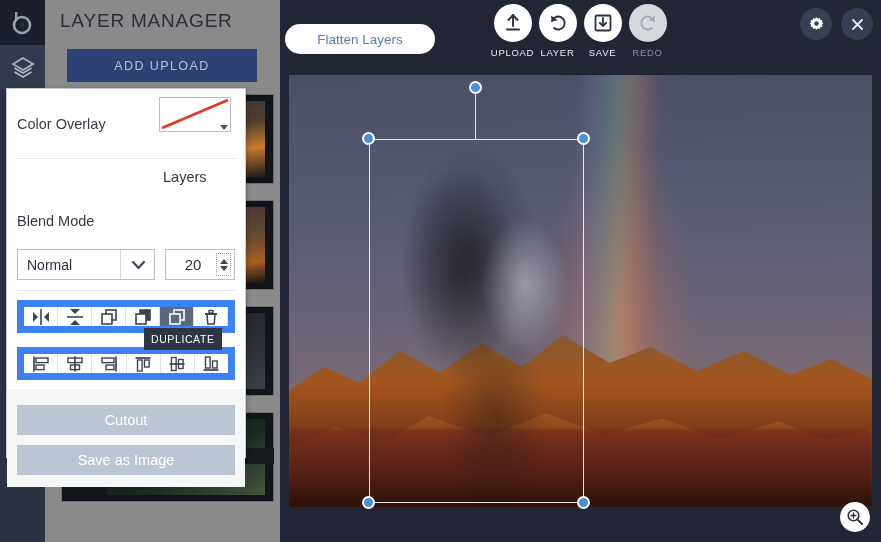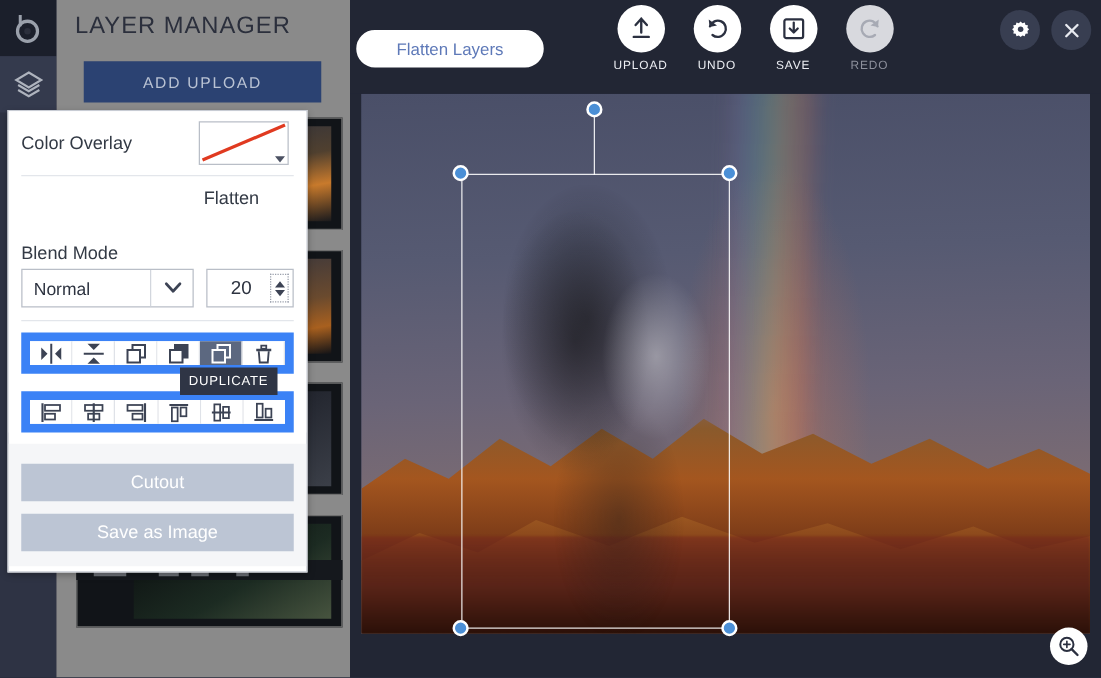--- a/index.html
+++ b/index.html
@@ -107,21 +107,21 @@
     transform: translateY(-50%);
     width: 21px; height: 21px;
     border: 1.6px solid #ffffff; border-radius: 50%;
     display: flex; align-items: center; justify-content: center;
     cursor: pointer;
   }
   .lp-body { padding: 0 10px; background:#ffffff; }
 
   .row-overlay {
     position: relative;
-    height: 52px;
+    height: 70px;
     border-bottom: 1px solid #e3e6eb;
     display: flex; align-items: center;
   }
   .row-overlay .lbl { font-size: 14.5px; color: #333a45; }
   .swatch {
     position: absolute; right: 4px; top: 8px;
     width: 72px; height: 35px;
     background: #ffffff;
     border: 1px solid #b9bec7;
     cursor: pointer;
@@ -131,21 +131,21 @@
     width: 0; height: 0;
     border-left: 4px solid transparent;
     border-right: 4px solid transparent;
     border-top: 5px solid #4b5162;
   }
 
   .row-blend { padding-top: 10px; padding-bottom: 10px; border-bottom: 1px solid #e3e6eb; }
   .blend-labels { display: flex; }
   .blend-labels .l1 { width: 146px; font-size: 14.5px; color: #333a45; margin-top: 44px; }
   .blend-labels .l2 { font-size: 14.5px; color: #333a45; }
-  .blend-controls { display: flex; margin-top: 4px; }
+  .blend-controls { display: flex; margin-top: 20px; }
   .select-wrap {
     position: relative;
     width: 146px; height: 31px;
     border: 1px solid #b9bec7; background: #fff;
     display: flex; align-items: center;
     cursor: pointer;
   }
   .select-wrap .val { margin-left: 9px; font-size: 14px; color: #2d3340; }
   .select-wrap .divider {
     position: absolute; right: 33px; top: 0; bottom: 0;
@@ -219,21 +219,21 @@
   .flatten-btn {
     position: absolute; left: 5px; top: 24px;
     width: 150px; height: 30px;
     border: 2px solid #ffffff; border-radius: 15px;
     background: #ffffff;
     color: #5e79b8;
     font-size: 13.5px;
     display: flex; align-items: center; justify-content: center;
     cursor: pointer;
   }
-  .tb-group { position: absolute; left: 210px; top: 4px; display: flex; gap: 16px; }
+  .tb-group { position: absolute; left: 210px; top: 4px; display: flex; }
   .tb-item {
     width: 45px;
     display: flex; flex-direction: column; align-items: center;
     cursor: pointer;
   }
   .tb-circle {
     width: 38px; height: 38px; border-radius: 50%;
     background: #ffffff;
     display: flex; align-items: center; justify-content: center;
   }
@@ -421,21 +421,21 @@
           <svg width="70" height="33" viewBox="0 0 70 33">
             <line x1="2" y1="30" x2="68" y2="2" stroke="#e03a20" stroke-width="2.6"></line>
           </svg>
           <span class="caret"></span>
         </div>
       </div>
 
       <div class="row-blend">
         <div class="blend-labels">
           <span class="l1">Blend Mode</span>
-          <span class="l2">Flatten</span>
+          <span class="l2">Layers</span>
         </div>
         <div class="blend-controls">
           <div class="select-wrap">
             <span class="val">Normal</span>
             <span class="divider"></span>
             <span class="chev">
               <svg width="15" height="10" viewBox="0 0 15 10">
                 <path d="M2 2 L7.5 8 L13 2" fill="none" stroke="#3c4354" stroke-width="2.1" stroke-linecap="round" stroke-linejoin="round"></path>
               </svg>
             </span>
@@ -558,21 +558,21 @@
         </div>
         <span class="tb-label">UPLOAD</span>
       </div>
       <div class="tb-item">
         <div class="tb-circle">
           <svg width="22" height="22" viewBox="0 0 22 22">
             <path d="M5 9 A6.5 6.5 0 1 1 7 16" fill="none" stroke="#2b3040" stroke-width="1.9" stroke-linecap="round"></path>
             <path d="M4 3.5 L4.6 9.6 L10.6 8.3 Z" fill="#2b3040"></path>
           </svg>
         </div>
-        <span class="tb-label">UNDO</span>
+        <span class="tb-label">LAYER</span>
       </div>
       <div class="tb-item">
         <div class="tb-circle">
           <svg width="22" height="22" viewBox="0 0 22 22">
             <rect x="3.5" y="3.5" width="15" height="15" rx="1.5" fill="none" stroke="#2b3040" stroke-width="1.8"></rect>
             <path d="M11 6 L11 14 M11 14 L7.8 10.8 M11 14 L14.2 10.8" fill="none" stroke="#2b3040" stroke-width="1.8" stroke-linecap="round"></path>
           </svg>
         </div>
         <span class="tb-label">SAVE</span>
       </div>

